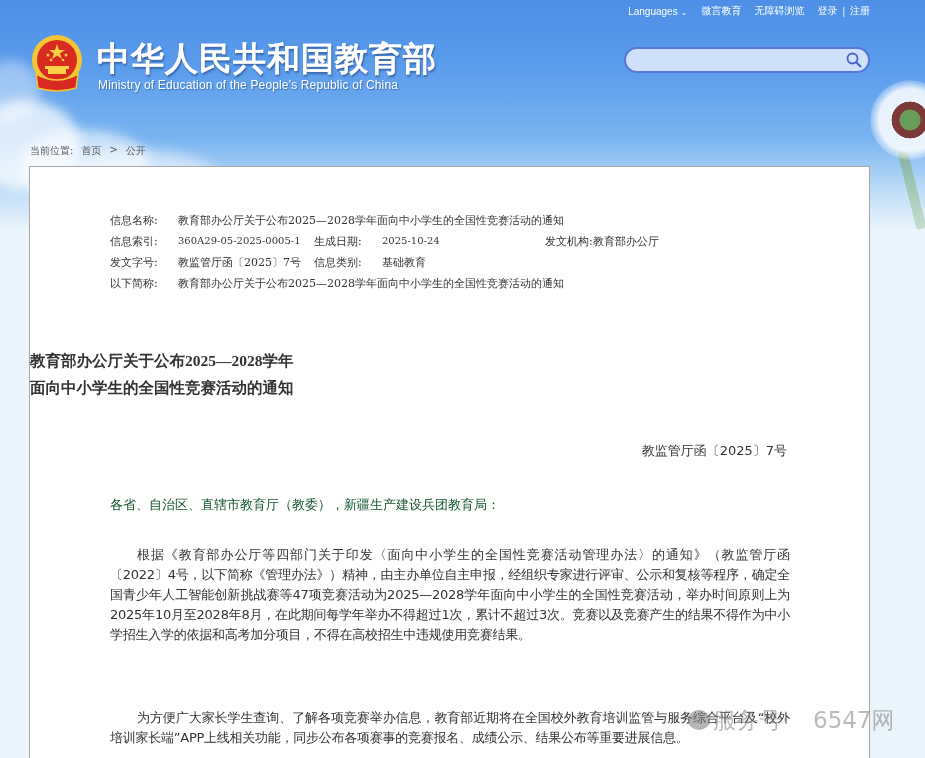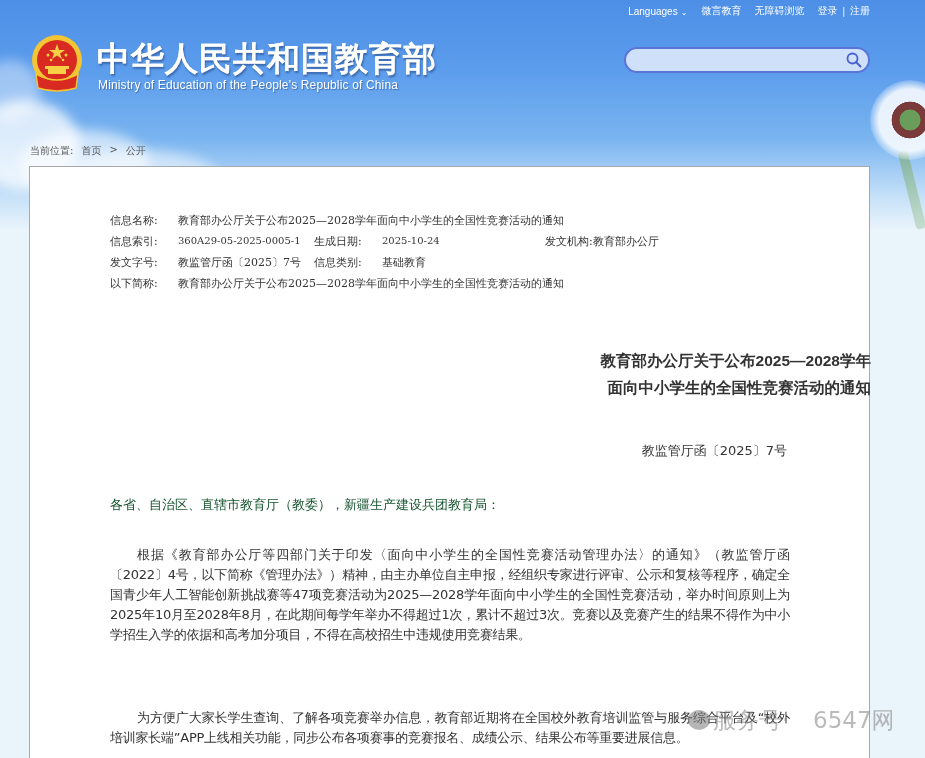--- a/index.html
+++ b/index.html
@@ -73,23 +73,23 @@
       position: absolute; left: 80px; top: 46px; font-family: "DejaVu Serif", serif;
       font-size: 11px; color: #333;
     }
     .meta-row { position: absolute; left: 0; height: 16px; white-space: nowrap; }
     .meta-label { position: absolute; left: 0; }
     .meta-val { position: absolute; left: 68px; }
     .meta-label2 { position: absolute; }
     .meta-val2 { position: absolute; }
 
     .doc-title {
-      position: absolute; left: 0; width: 841px; top: 180px; text-align: right;
+      position: absolute; left: 0; width: 841px; top: 180px; text-align: left;
       font-size: 15.5px; font-weight: bold; color: #333; line-height: 27px;
-      font-family: Liberation Sans, sans-serif;
+      font-family: Liberation Serif, serif;
     }
     .doc-no {
       position: absolute; right: 82px; top: 275px; font-size: 13px; color: #333;
       font-family: "DejaVu Sans", sans-serif;
     }
     .salutation {
       position: absolute; left: 80px; top: 329px; font-size: 13px; color: #14532d;
       font-family: "DejaVu Sans", sans-serif;
     }
     .para {

